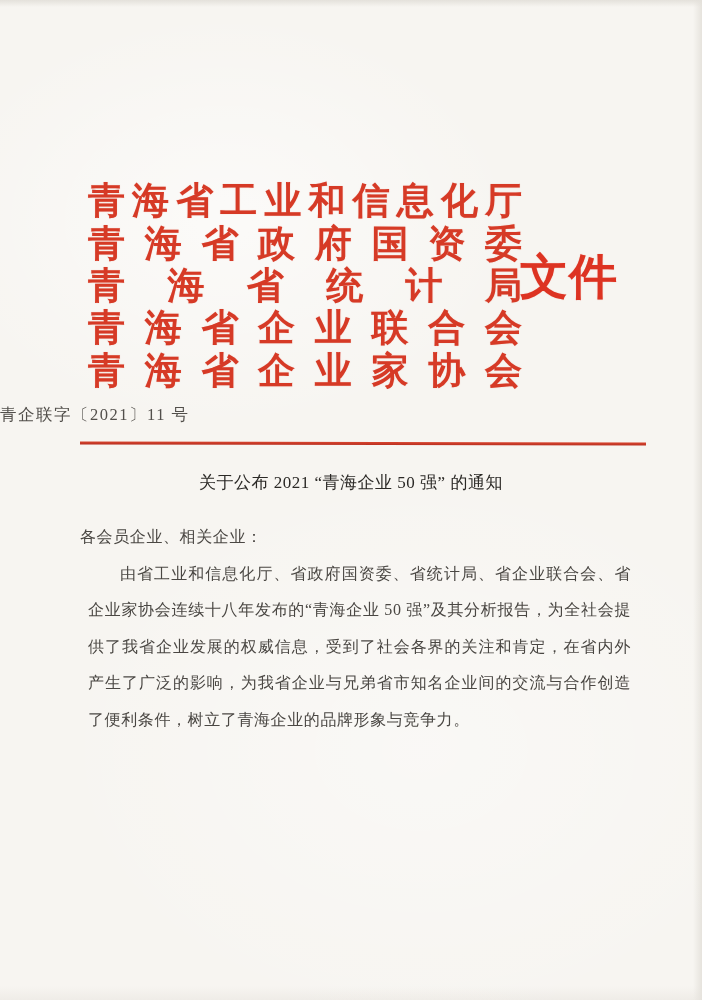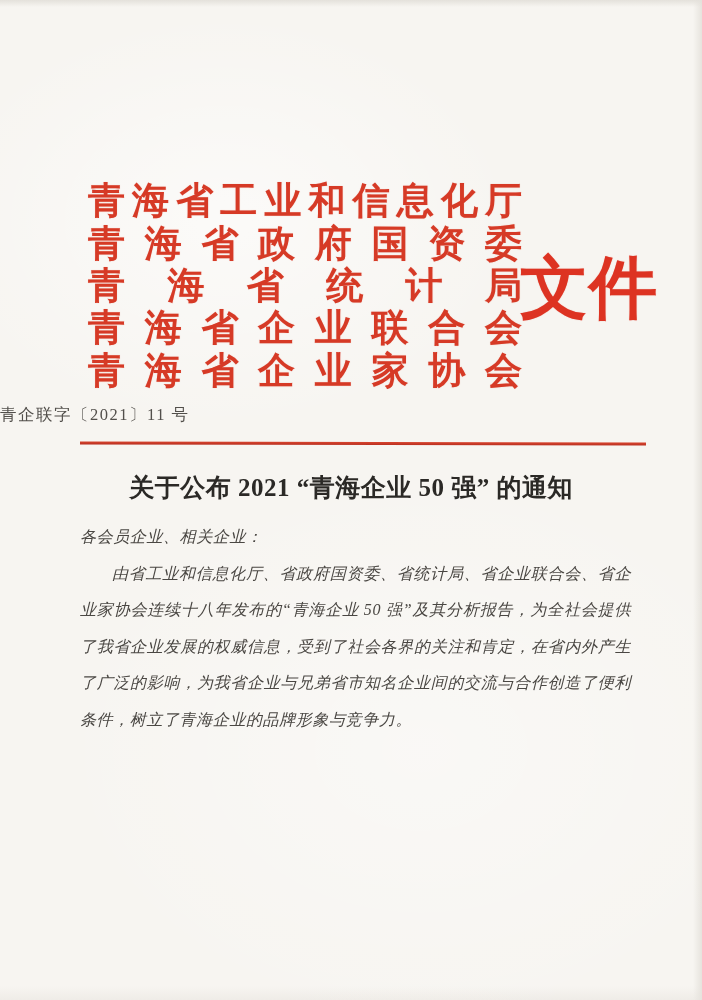--- a/index.html
+++ b/index.html
@@ -36,21 +36,21 @@
     font-size: 37px;
     font-weight: bold;
     color: #d63a26;
     text-shadow: 0 0 1px rgba(214,58,38,0.35);
     white-space: nowrap;
   }
   .doc-type {
     position: absolute;
     left: 520px;
     top: 251px;
-    font-size: 68px;
+    font-size: 48px;
     font-weight: 900;
     color: #dd3322;
     letter-spacing: 1px;
     text-shadow: 0 0 1px rgba(221,51,34,0.4);
     line-height: 1.1;
   }
   .doc-number {
     position: absolute;
     left: 0;
     top: 404px;
@@ -68,39 +68,38 @@
     height: 3.2px;
     background: linear-gradient(to bottom, #d8452f, #b92f20);
     transform: rotate(0.12deg);
   }
   .doc-title {
     position: absolute;
     left: 0;
     top: 471px;
     width: 100%;
     text-align: center;
-    font-size: 25px;
-    font-weight: bold;
+    font-size: 17px;
+    font-weight: normal;
     color: #2b2926;
     letter-spacing: 0.5px;
   }
   
   .doc-body {
     position: absolute;
     left: 80px;
     top: 519px;
     width: 551px;
     font-size: 16px;
     line-height: 36.6px;
     color: #4a4743;
     letter-spacing: 0.6px;
     text-align: justify;
-    font-style: italic;
   }
-  .doc-body p.indented { text-indent: 2em; }
+  .doc-body p.indented { text-indent: 2em; margin-left: 8px; }
 </style>
 </head>
 <body>
 
 <div class="page">
 
   <div class="org-block">
     <div class="org-line">
         <span>青</span>
         <span>海</span>

